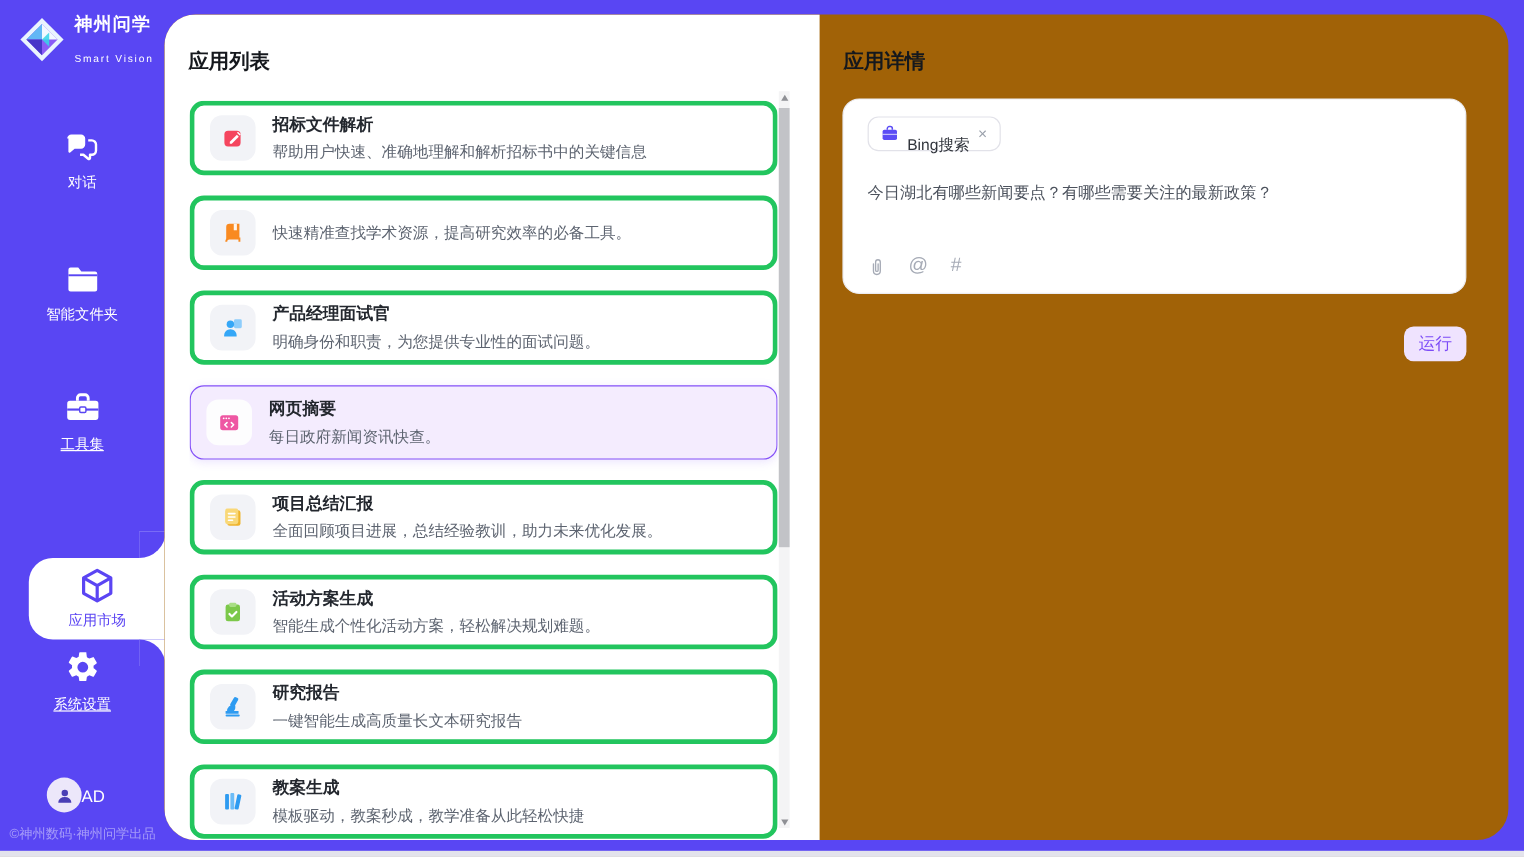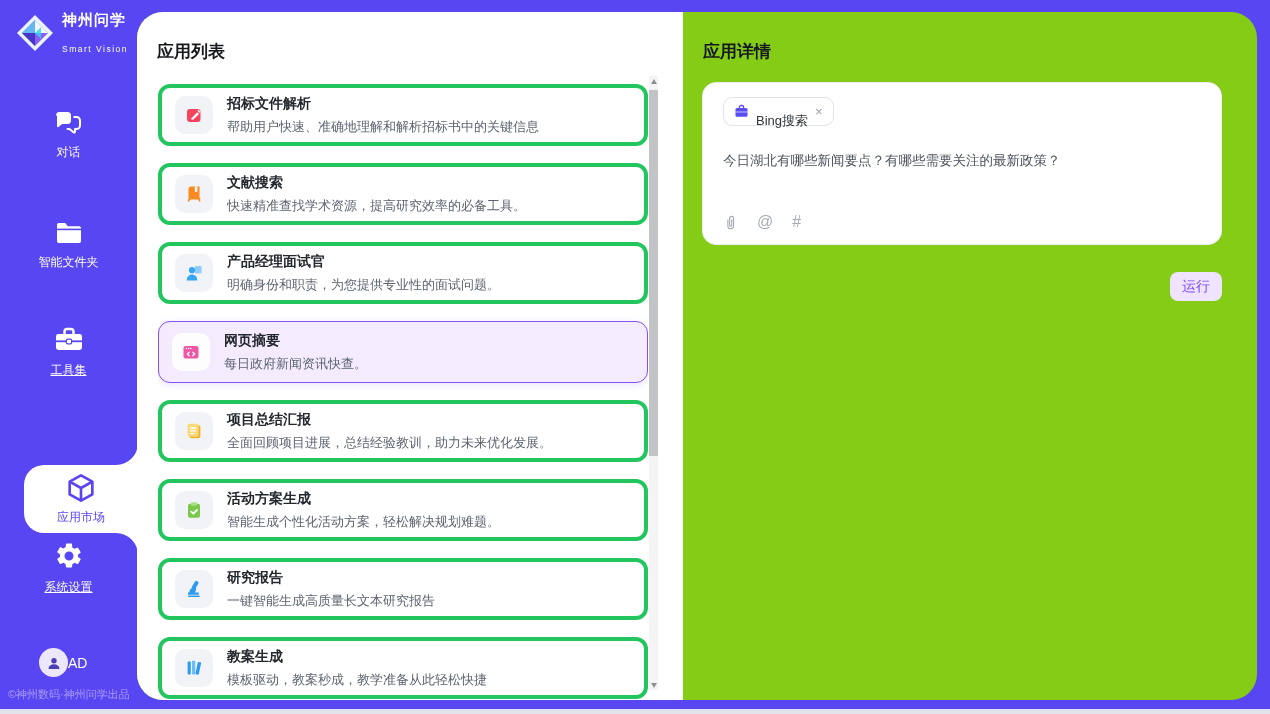--- a/index.html
+++ b/index.html
@@ -27,21 +27,21 @@
   .notch.t::after { border-bottom-right-radius:22px; }
   .notch.b::after { border-top-right-radius:22px; }
 
   .user-row { position:absolute; left:39px; top:648px; display:flex; align-items:center; }
   .avatar { width:29px; height:29px; border-radius:50%; background:#ece7fa; display:flex; align-items:center; justify-content:center; }
   .user-name { font-size:14px; color:#fff; }
   .footer-note { position:absolute; left:8px; top:687px; font-size:11px; color:rgba(255,255,255,0.45); white-space:nowrap; }
 
   
   .shell { position:absolute; left:137px; top:12px; width:1120px; height:688px;
-    border-radius:26px; background:#84cc16; overflow:hidden; }
+    border-radius:26px; background:#a16207; overflow:hidden; }
   .list-panel { position:absolute; left:0; top:0; width:546px; height:688px; background:#fff; }
   .panel-title { position:absolute; left:20px; top:28px; font-size:17px; font-weight:700; color:#15181d; }
 
   .cards { position:absolute; left:21px; top:72px; width:490px; height:616px; overflow:hidden; }
   .card { height:62px; margin-bottom:17px; border:4px solid #22c55e; border-radius:12px;
     background:#fff; display:flex; align-items:center; gap:14px; padding:0 13px; cursor:pointer; }
   .card.selected { border:1.5px solid #8450f8; background:#f4ecfe; box-shadow:0 2px 8px rgba(124,77,248,0.15); }
   .app-icon-box { width:38px; height:38px; border-radius:10px; background:#f2f3f7;
     display:flex; align-items:center; justify-content:center; flex:0 0 38px; }
   .card.selected .app-icon-box { background:#fdfdfe; }
@@ -171,21 +171,20 @@
 
         <div class="card">
           <span class="app-icon-box">
             <svg width="20" height="20" viewBox="0 0 20 20">
                 <path d="M4.5 5.2A2.7 2.7 0 0 1 7.2 2.5h8.3v12.3H7.2a2.7 2.7 0 0 0-2.7 2.7V5.2z" fill="#F98A21"></path>
                 <path d="M4.5 17.5a2.7 2.7 0 0 1 2.7-2.7h8.3v2.7" fill="none" stroke="#F98A21" stroke-width="1.6"></path>
                 <rect x="10.8" y="2.5" width="2.6" height="5.4" fill="#fff" opacity="0.92"></rect>
               </svg>
           </span>
           <span class="card-text">
-            <span class="card-title">文献搜索</span>
             <span class="card-desc">快速精准查找学术资源，提高研究效率的必备工具。</span>
           </span>
         </div>
 
         <div class="card">
           <span class="app-icon-box">
             <svg width="20" height="20" viewBox="0 0 20 20">
                 <rect x="11" y="3" width="6.5" height="7.5" rx="1.2" fill="#8ecdfb"></rect>
                 <circle cx="8" cy="7.2" r="3.1" fill="#35A7F7"></circle>
                 <path d="M2.8 16.6c0-2.9 2.3-5.2 5.2-5.2s5.2 2.3 5.2 5.2v.9H2.8v-.9z" fill="#35A7F7"></path>

